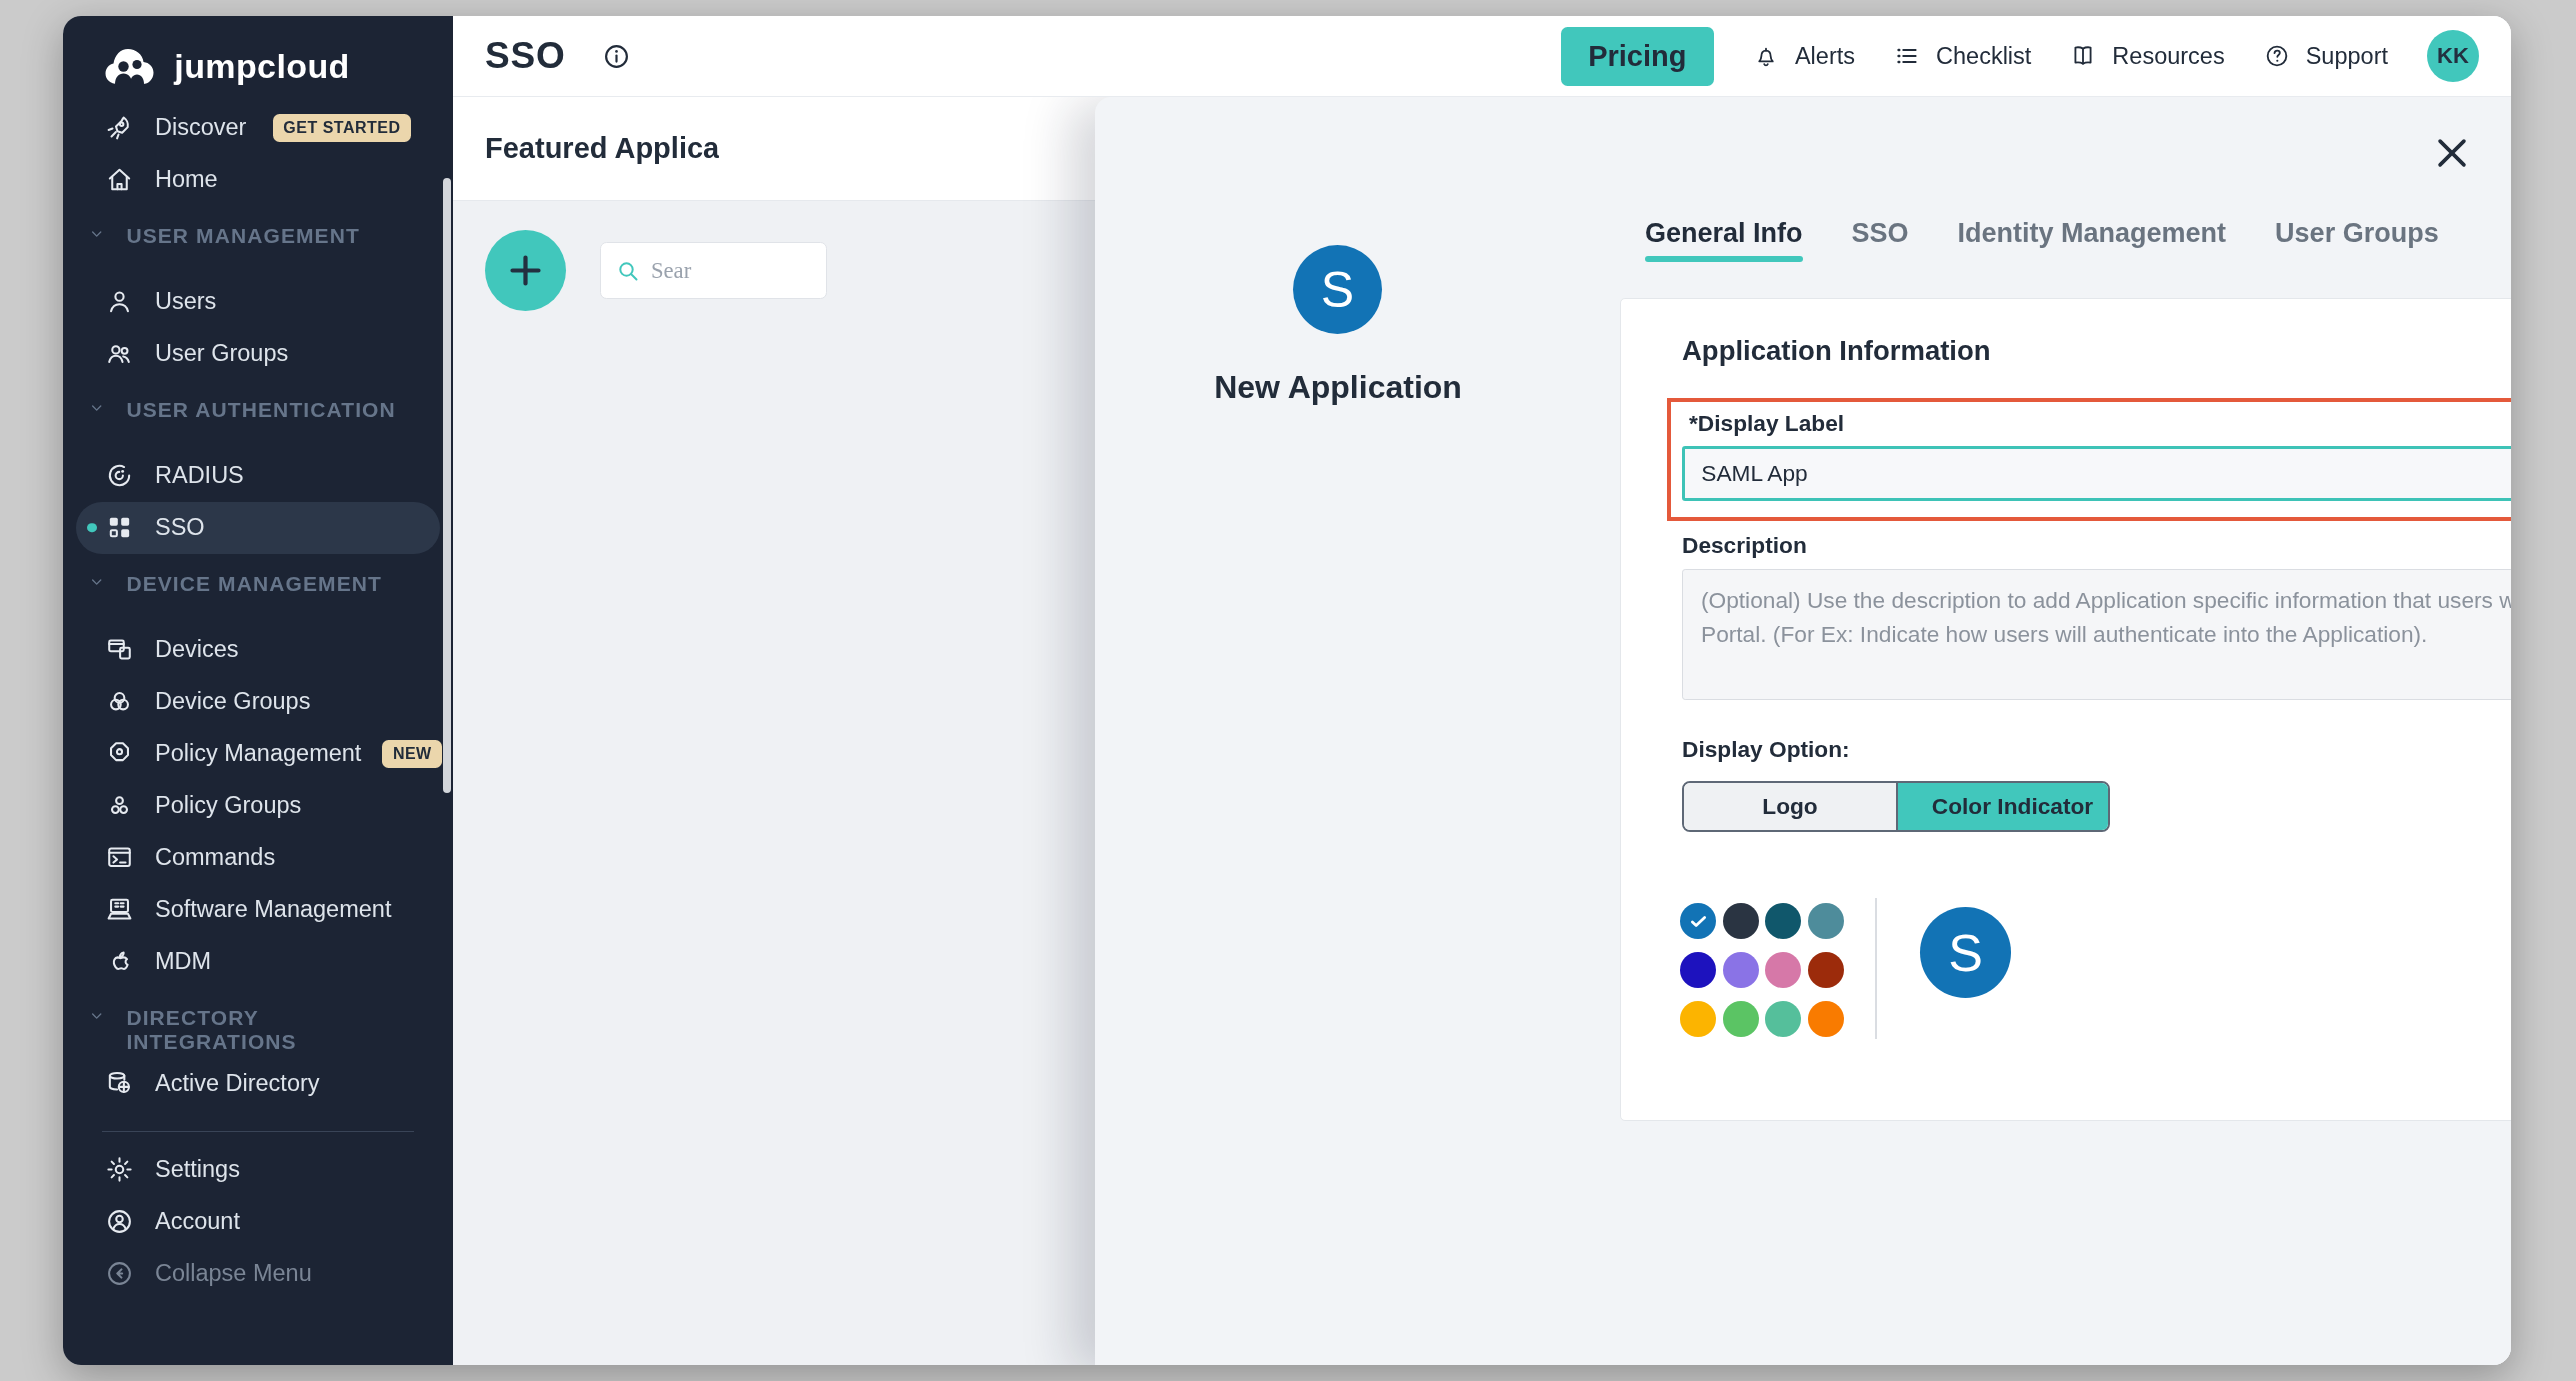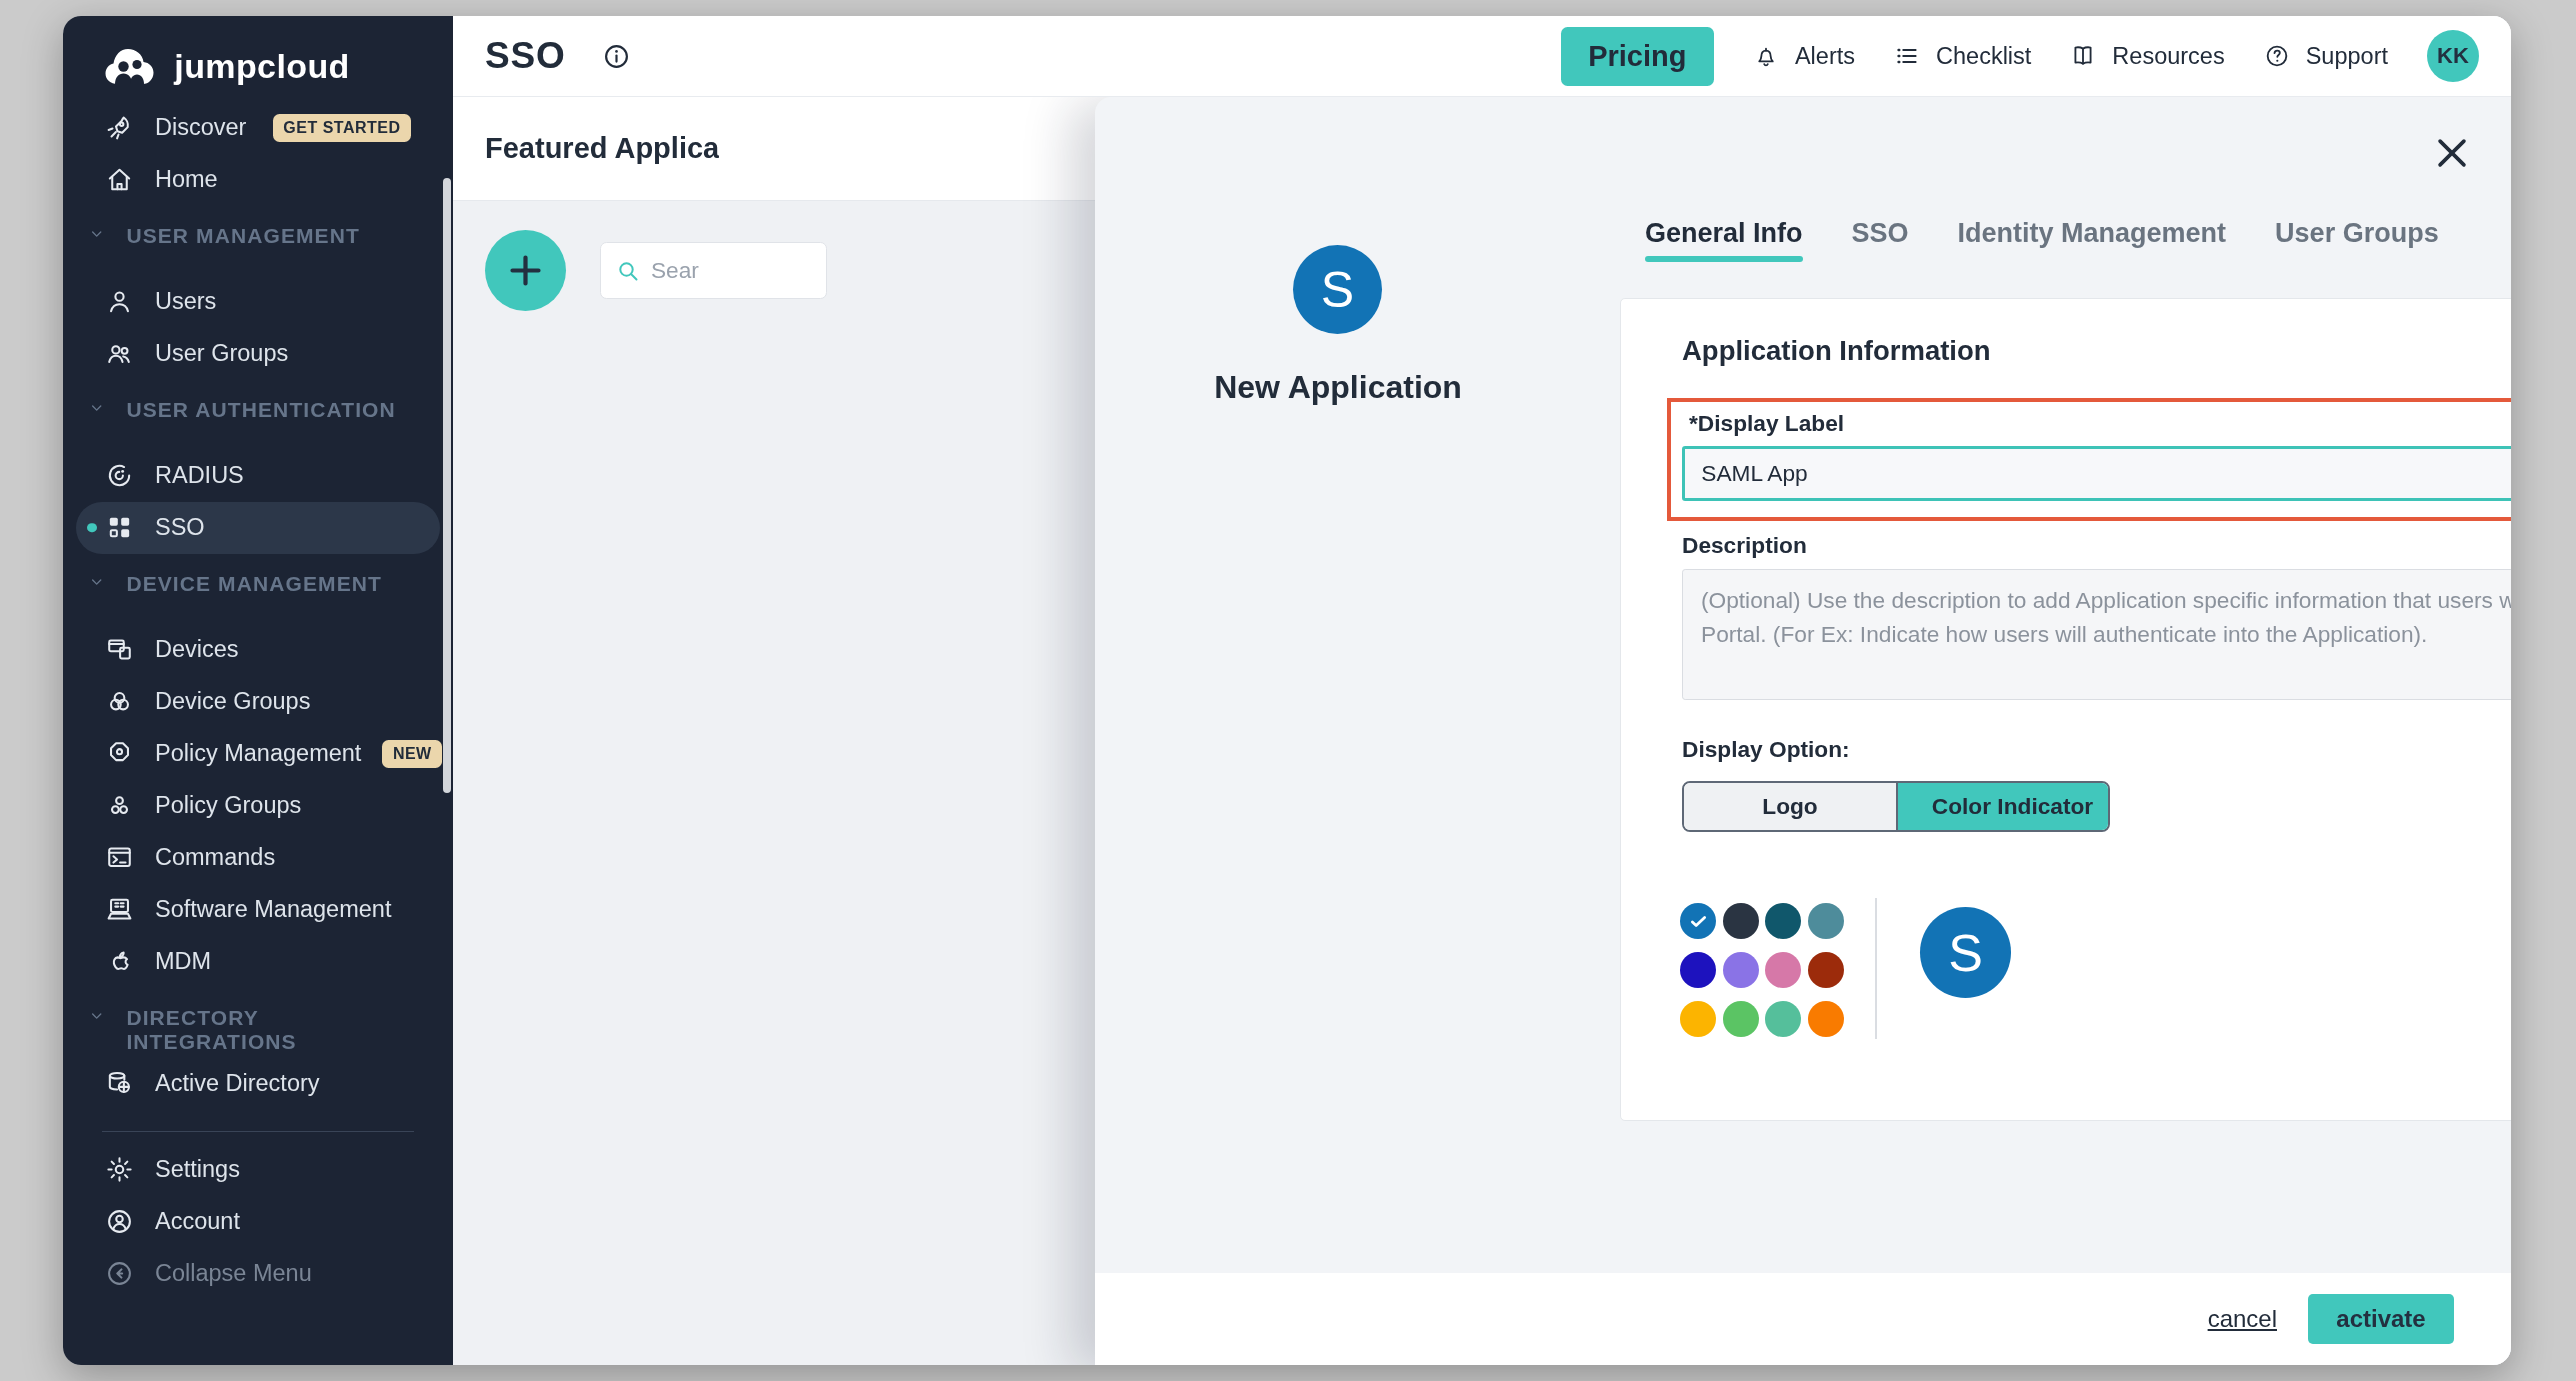--- a/index.html
+++ b/index.html
@@ -49,21 +49,21 @@
   .featured-bar { position:absolute; top:81px; left:0; right:0; height:104px; background:#fff;
                   border-bottom:1.6px solid #E6E9ED; display:flex; align-items:center; padding:0 32px; }
   .featured-title { font-size:29px; font-weight:700; color:var(--navy); white-space:nowrap; overflow:hidden; }
   .add-btn { position:absolute; left:32px; top:214px; width:81px; height:81px; border-radius:50%;
              background:var(--teal); display:flex; align-items:center; justify-content:center; cursor:pointer; border:none; }
   .add-btn .icn { width:39px; height:39px; color:#233040; }
   .search-box { position:absolute; left:147px; top:226px; width:227px; height:57px; background:#fff;
                 border:1.6px solid #E0E3E8; border-radius:6.5px; display:flex; align-items:center; padding:0 14.6px; gap:11.3px; }
   .search-box .icn { width:24px; height:24px; color:var(--teal); }
   .search-box input { border:none; outline:none; font-size:22.7px; color:#5B6470; width:129px;
-                      font-family:Liberation Sans, sans-serif; background:transparent; }
+                      font-family:Liberation Serif, serif; background:transparent; }
   .search-box input::placeholder { color:#9AA2AD; }
 
   
   .modal { position:absolute; left:642px; top:81px; right:0; bottom:0; background:#F2F4F7;
            border-top-left-radius:16px; box-shadow:-24px 6.5px 49px rgba(20,30,50,.18); }
   .close-btn { position:absolute; top:34px; right:37px; width:44px; height:44px; color:#222C3A; cursor:pointer; }
   .app-avatar { position:absolute; left:198px; top:148px; width:89px; height:89px; border-radius:50%;
                 background:var(--blue); color:#fff; font-size:50px; display:flex; align-items:center; justify-content:center; }
   .app-name { position:absolute; left:49px; top:272px; width:388px; text-align:center;
               font-size:32px; font-weight:700; color:var(--navy); }
@@ -461,20 +461,16 @@
             <div class="swatch" style="background: rgb(156, 43, 11);"></div>
             <div class="swatch" style="background: rgb(252, 180, 0);"></div>
             <div class="swatch" style="background: rgb(91, 196, 100);"></div>
             <div class="swatch" style="background: rgb(85, 191, 155);"></div>
             <div class="swatch" style="background: rgb(249, 123, 0);"></div>
           </div>
         <div class="vdivider"></div>
         <div class="preview-circle">S</div>
       </div>
 
-      <footer class="modal-footer">
-        <a class="cancel-link">cancel</a>
-        <button class="activate-btn">activate</button>
-      </footer>
     </section>
   </div>
 </div>
 
 
 </body></html>

